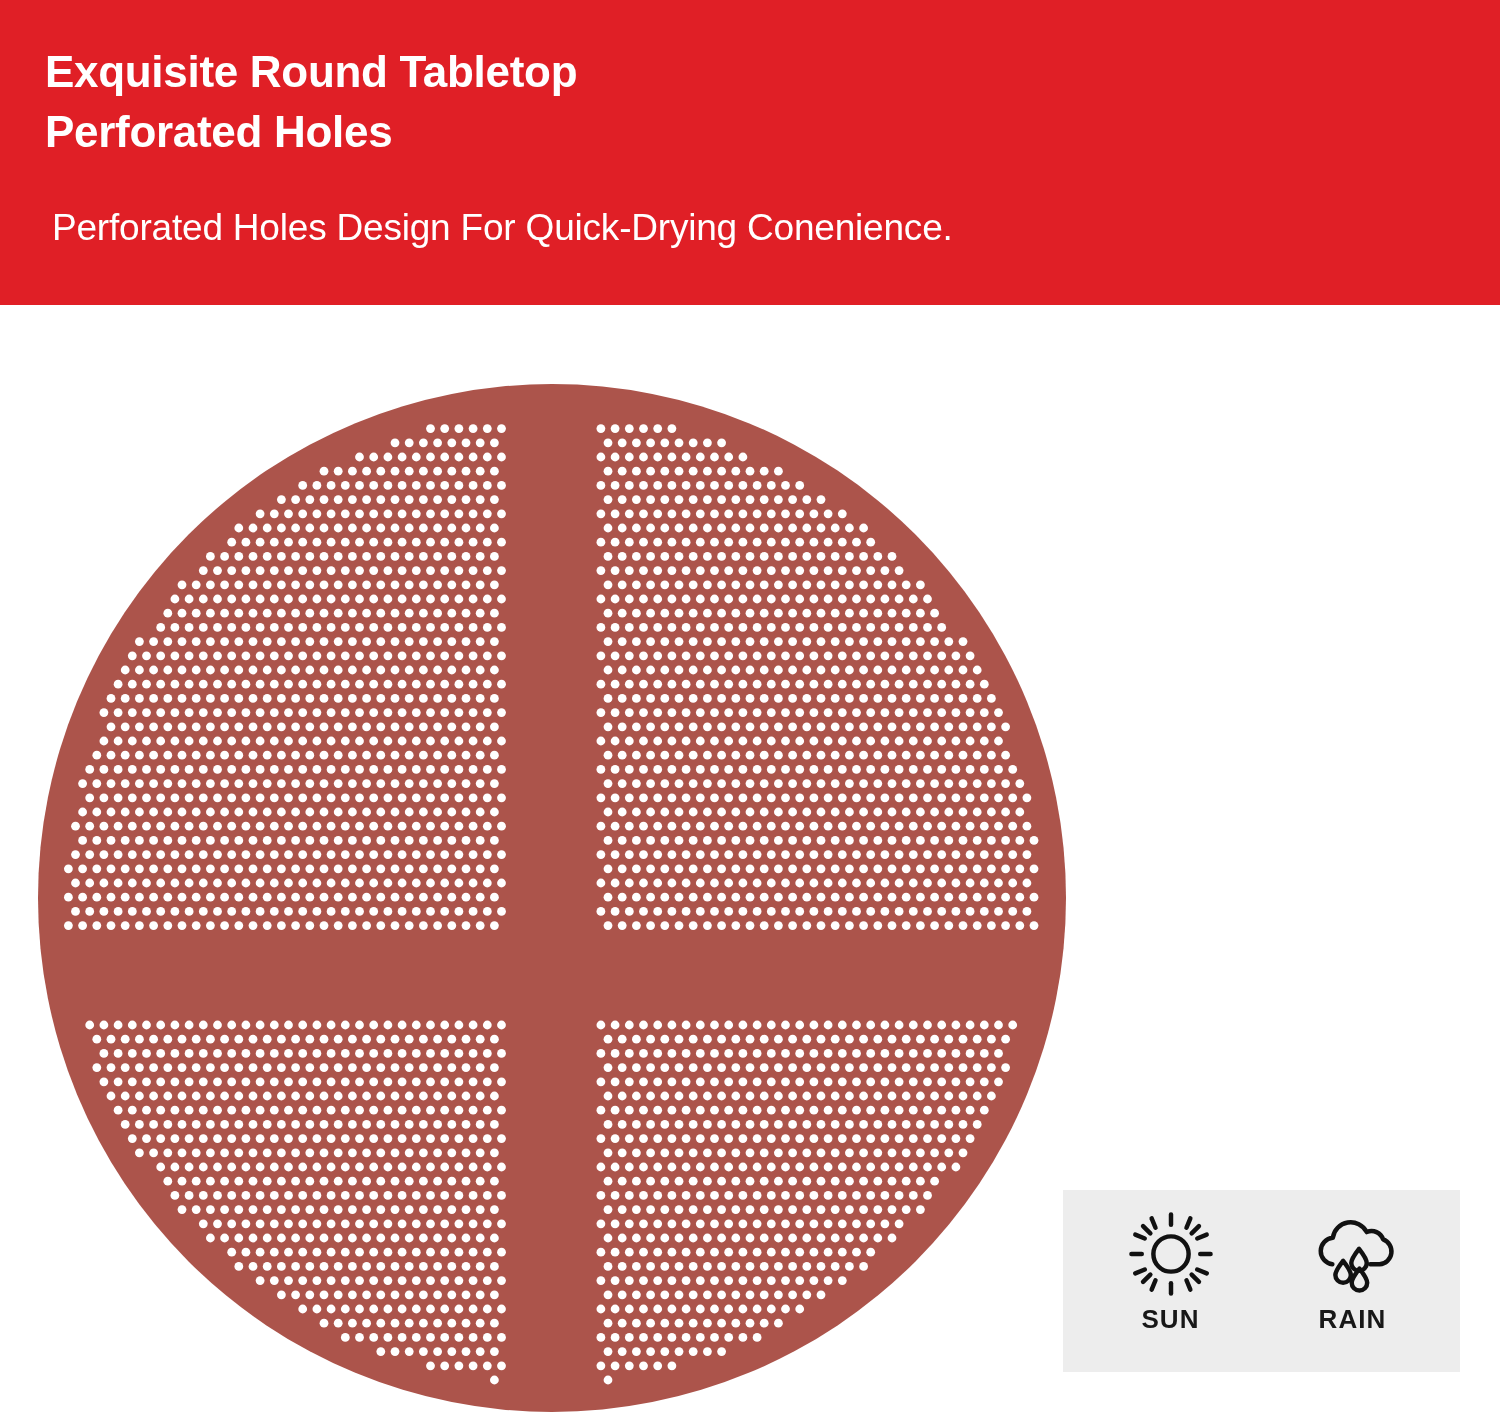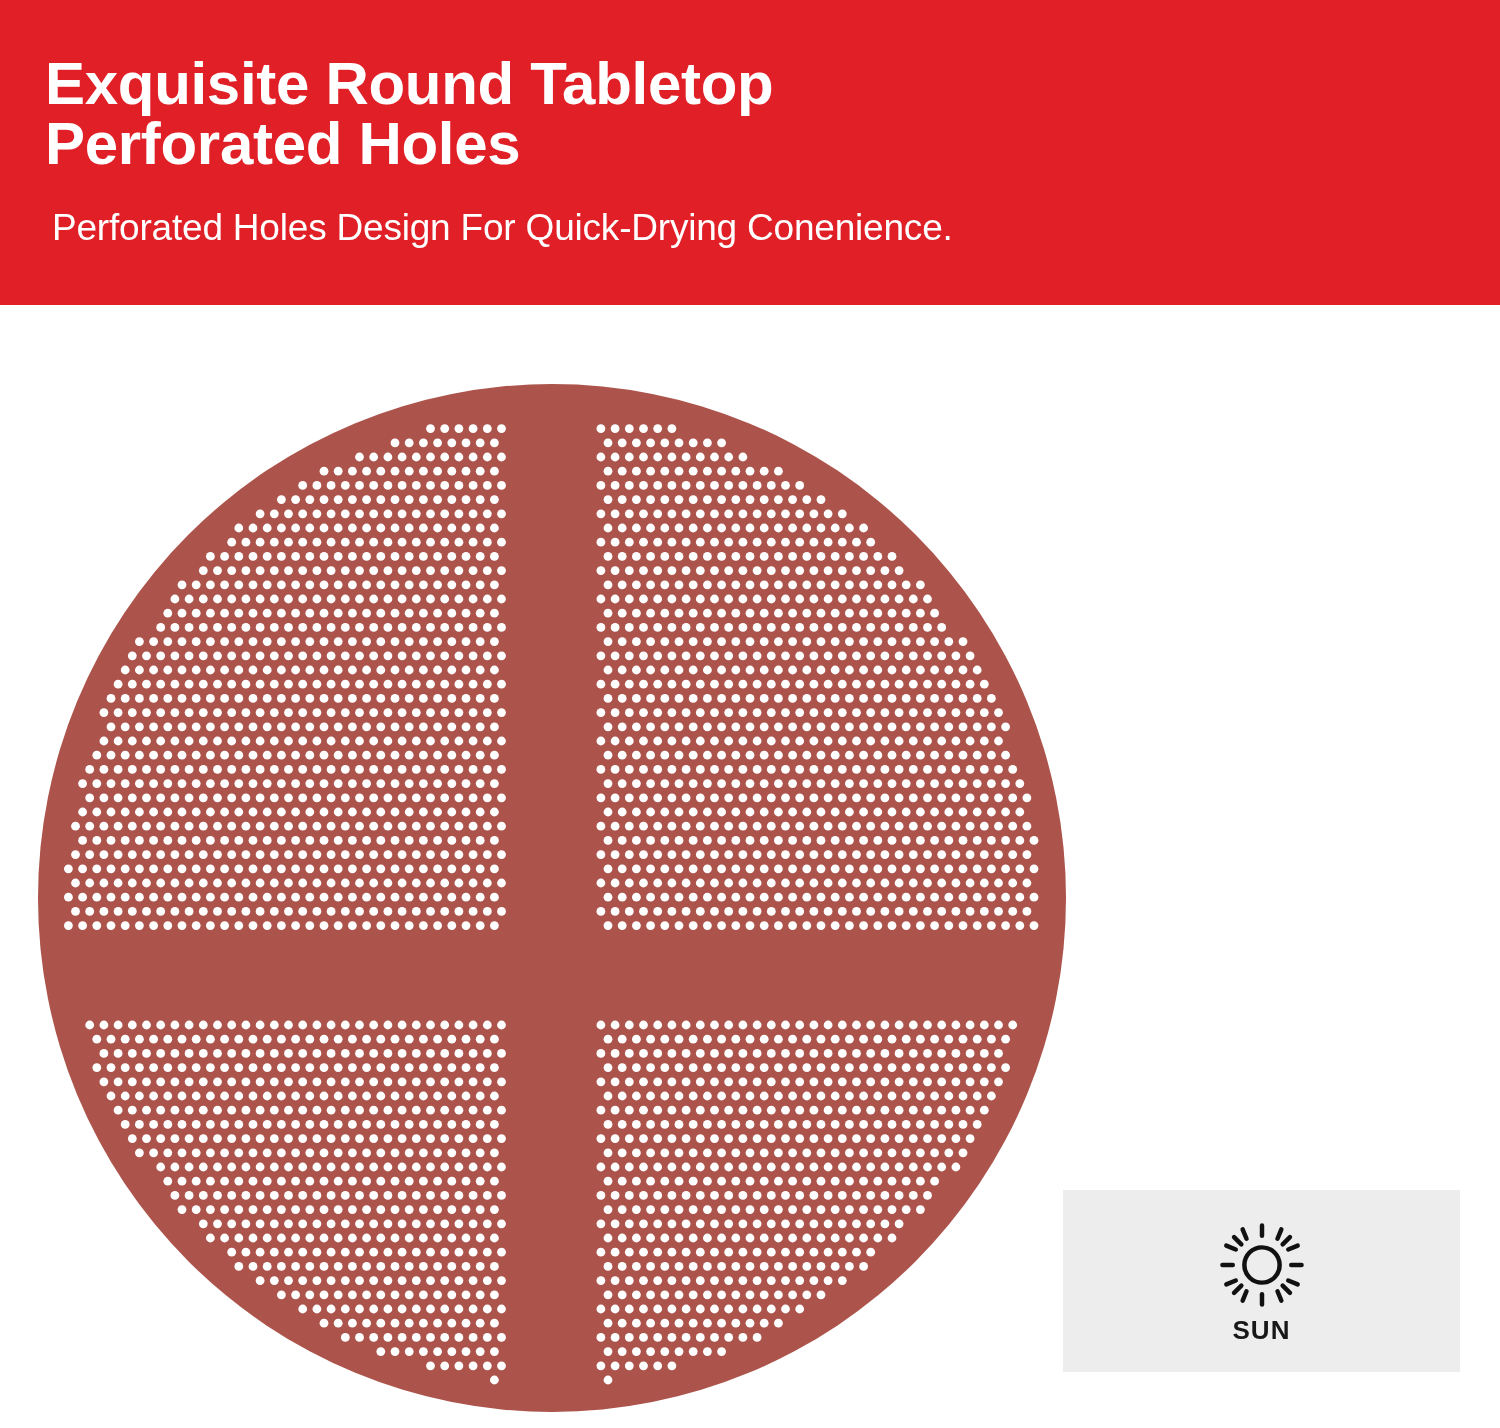--- a/index.html
+++ b/index.html
@@ -27,24 +27,24 @@
     left: 0;
     top: 0;
     width: 1500px;
     height: 305px;
     background: #e01f26;
     box-sizing: border-box;
   }
   .banner-headline {
     position: absolute;
     left: 45px;
-    top: 54px;
+    top: 42px;
     width: 1200px;
     color: #ffffff;
-    font-size: 60px;
+    font-size: 44px;
     line-height: 60px;
     font-weight: 700;
     letter-spacing: -0.3px;
     white-space: pre-line;
   }
   .banner-subheadline {
     position: absolute;
     left: 52px;
     top: 205px;
     width: 1350px;
@@ -78,21 +78,21 @@
     left: 1063px;
     top: 1190px;
     width: 397px;
     height: 182px;
     background: #ededed;
     display: flex;
     flex-direction: row;
     align-items: flex-start;
     justify-content: center;
     gap: 66px;
-    padding-top: 32px;
+    padding-top: 21px;
     box-sizing: border-box;
   }
   .feature-item {
     display: flex;
     flex-direction: column;
     align-items: center;
     width: 116px;
   }
   .feature-icon {
     width: 86px;
@@ -3047,16 +3047,41 @@
           <line x1="80.5" y1="68" x2="91.5" y2="72.5"></line>
           <line x1="8.5" y1="72.5" x2="19.5" y2="68"></line>
           <line x1="80.5" y1="32" x2="91.5" y2="27.5"></line>
           <line x1="27.5" y1="91.5" x2="32" y2="80.5"></line>
           <line x1="68" y1="19.5" x2="72.5" y2="8.5"></line>
         </svg>
       </span>
       <span class="feature-label">SUN</span>
     </div>
 
+    <div class="feature-item">
+      <span class="feature-icon">
+        <svg viewBox="0 0 100 100" fill="none" stroke="#111111" stroke-width="5.2" stroke-linecap="round" stroke-linejoin="round">
+          <path d="M 26 62
+                   A 15.5 15.5 0 0 1 26.5 31.2
+                   A 21 21 0 0 1 66 24.5
+                   A 14 14 0 0 1 85 33
+                   A 15 15 0 0 1 81 62
+                   L 70 62"></path>
+          <path d="M 57 44
+                   c 0 0 -9 11.5 -9 16.5
+                   a 9 9 0 0 0 18 0
+                   c 0 -5 -9 -16.5 -9 -16.5 Z"></path>
+          <path d="M 38.5 58
+                   c 0 0 -9 11.5 -9 16.5
+                   a 9 9 0 0 0 18 0
+                   c 0 -5 -9 -16.5 -9 -16.5 Z"></path>
+          <path d="M 57.5 67
+                   c 0 0 -9 11.5 -9 16.5
+                   a 9 9 0 0 0 18 0
+                   c 0 -5 -9 -16.5 -9 -16.5 Z"></path>
+        </svg>
+      </span>
+      <span class="feature-label">RAIN</span>
+    </div>
 
   </div>
 
 </div>
 
 </body></html>

